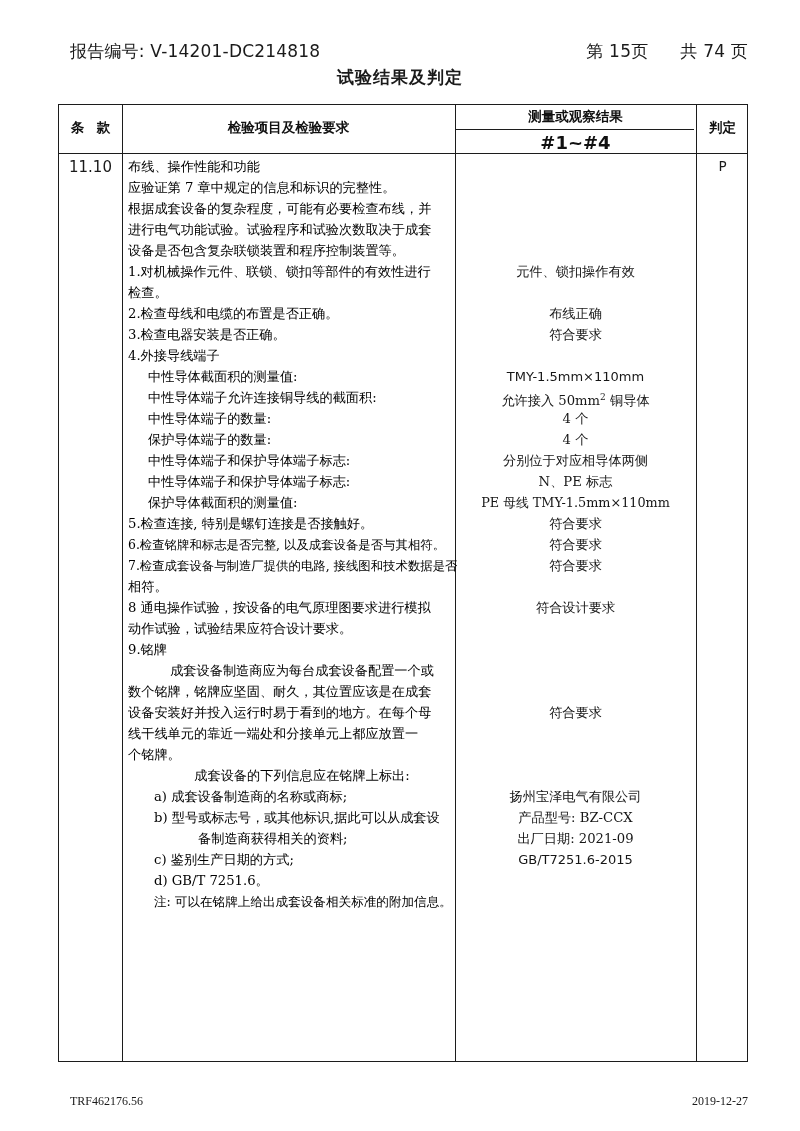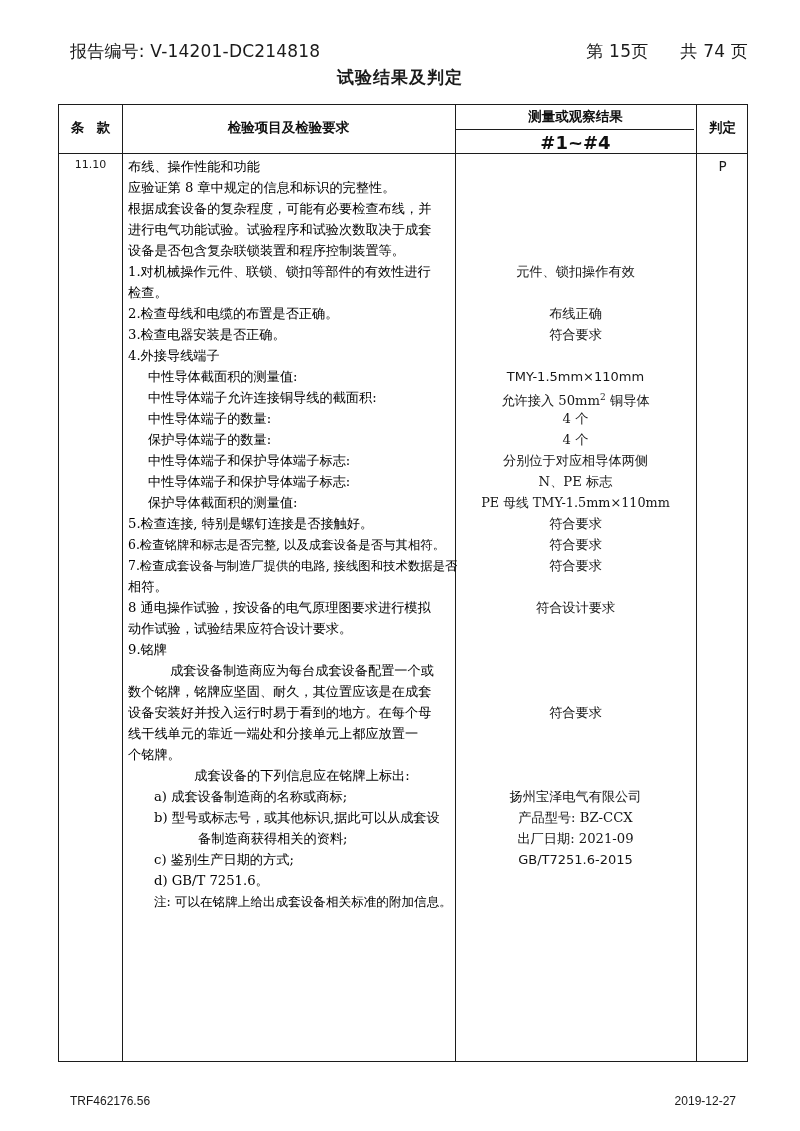--- a/index.html
+++ b/index.html
@@ -119,21 +119,21 @@
   .th-verdict {
     left: 637px; width: 53px; top: 14px;
   }
 
   
   .cell-clause {
     position: absolute;
     left: 0; width: 63px;
     top: 49px;
     text-align: center;
-    font-size: 11px;
+    font-size: 15px;
     padding-top: 4px;
     box-sizing: border-box;
   }
   .cell-verdict {
     position: absolute;
     left: 637px; width: 53px;
     top: 49px;
     text-align: center;
     font-size: 13.5px;
     padding-top: 4px;
@@ -182,25 +182,25 @@
     font-size: 13px;
   }
   .rl.blank { color: transparent; }
   .sup { font-size: 9px; vertical-align: super; }
 
   
   .ftr {
     position: absolute;
     top: 1094px;
     left: 70px;
-    right: 64px;
+    right: 52px;
     display: flex;
     justify-content: space-between;
     font-size: 12px;
-    font-family: Liberation Sans, sans-serif;
+    font-family: Liberation Serif, serif;
     color: #1a1a1a;
   }
 </style>
 </head>
 <body>
 
 <div class="page">
 
   <div class="hdr-row">
     <span class="hdr-left">报告编号: V-14201-DC214818</span>
@@ -223,21 +223,21 @@
     <div class="th th-item">检验项目及检验要求</div>
     <div class="th th-result">测量或观察结果</div>
     <div class="th th-sample">#1~#4</div>
     <div class="th th-verdict">判定</div>
 
     <div class="cell-clause">11.10</div>
     <div class="cell-verdict">P</div>
 
     <div class="cell-item">
       <div class="ln">布线、操作性能和功能</div>
-      <div class="ln">应验证第 8 章中规定的信息和标识的完整性。</div>
+      <div class="ln">应验证第 7 章中规定的信息和标识的完整性。</div>
       <div class="ln">根据成套设备的复杂程度，可能有必要检查布线，并</div>
       <div class="ln">进行电气功能试验。试验程序和试验次数取决于成套</div>
       <div class="ln">设备是否包含复杂联锁装置和程序控制装置等。</div>
       <div class="ln">1.对机械操作元件、联锁、锁扣等部件的有效性进行</div>
       <div class="ln">检查。</div>
       <div class="ln">2.检查母线和电缆的布置是否正确。</div>
       <div class="ln">3.检查电器安装是否正确。</div>
       <div class="ln">4.外接导线端子</div>
       <div class="ln ind1">中性导体截面积的测量值:</div>
       <div class="ln ind1">中性导体端子允许连接铜导线的截面积:</div>

